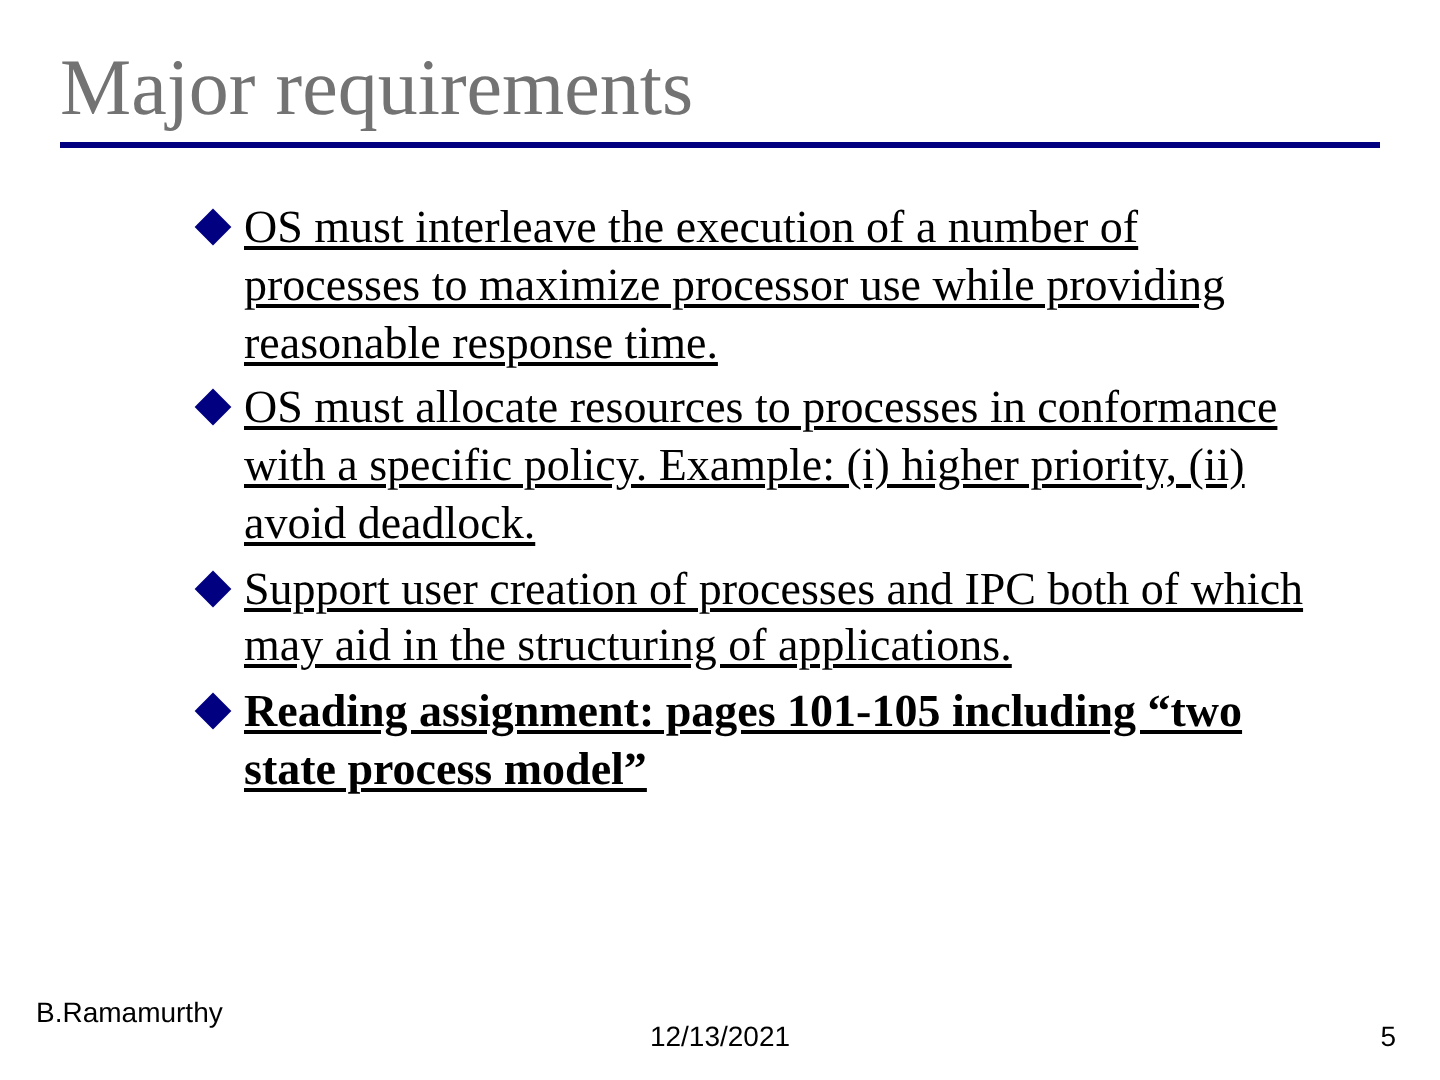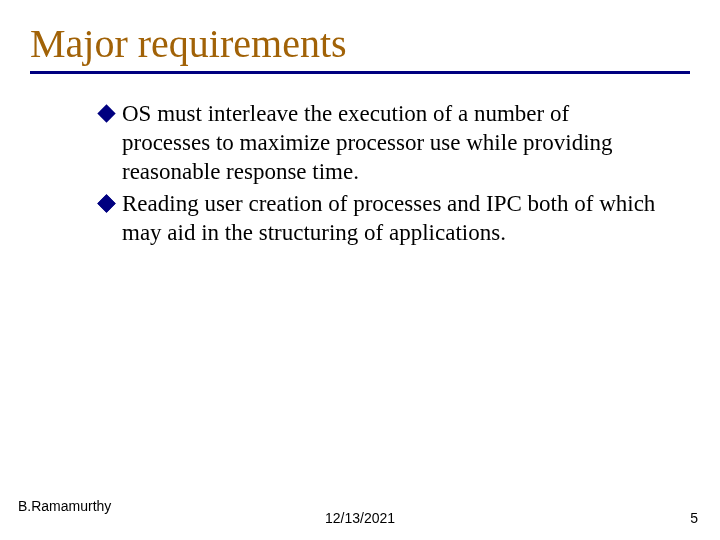--- a/index.html
+++ b/index.html
@@ -14,21 +14,21 @@
   }
   .slide {
     width: 100%;
     height: 100%;
     padding: 20px 40px 30px 40px;
     position: relative;
   }
   .title {
     font-size: 40px;
     font-weight: normal;
-    color: #a16207;
+    color: #737373;
     margin-bottom: 4px;
     margin-left: -10px;
   }
   .rule {
     border: none;
     border-top: 3px solid #000080;
     margin-bottom: 26px;
     margin-left: -10px;
     width: 660px;
   }
@@ -36,20 +36,21 @@
     list-style: none;
     margin-left: 60px;
     margin-right: 20px;
   }
   .bullets li {
     font-size: 23px;
     line-height: 1.25;
     margin-bottom: 4px;
     position: relative;
     padding-left: 22px;
+    text-decoration: underline;
   }
   .bullet-icon {
     position: absolute;
     left: 0;
     top: 7px;
     width: 13px;
     height: 13px;
     background: #000080;
     transform: rotate(45deg);
   }
@@ -87,24 +88,29 @@
 <div class="slide">
   <h1 class="title">Major requirements</h1>
   <hr class="rule">
   <ul class="bullets">
     <li>
       <span class="bullet-icon"></span>
       <span>OS must interleave the execution of a number of processes to maximize processor use while providing reasonable response time.</span>
     </li>
     <li>
       <span class="bullet-icon"></span>
+      <span>OS must allocate resources to processes in conformance with a specific policy. Example: (i) higher priority, (ii) avoid deadlock.</span>
     </li>
     <li>
       <span class="bullet-icon"></span>
-      <span>Reading user creation of processes and IPC both of which may aid in the structuring of applications.</span>
+      <span>Support user creation of processes and IPC both of which may aid in the structuring of applications.</span>
+    </li>
+    <li>
+      <span class="bullet-icon"></span>
+      <span class="bold">Reading assignment: pages 101-105 including “two state process model”</span>
     </li>
   </ul>
   <div class="footer">
     <span class="footer-left">B.Ramamurthy</span>
     <span class="footer-center">12/13/2021</span>
     <span class="footer-right">5</span>
   </div>
 </div>
 
 </body></html>

